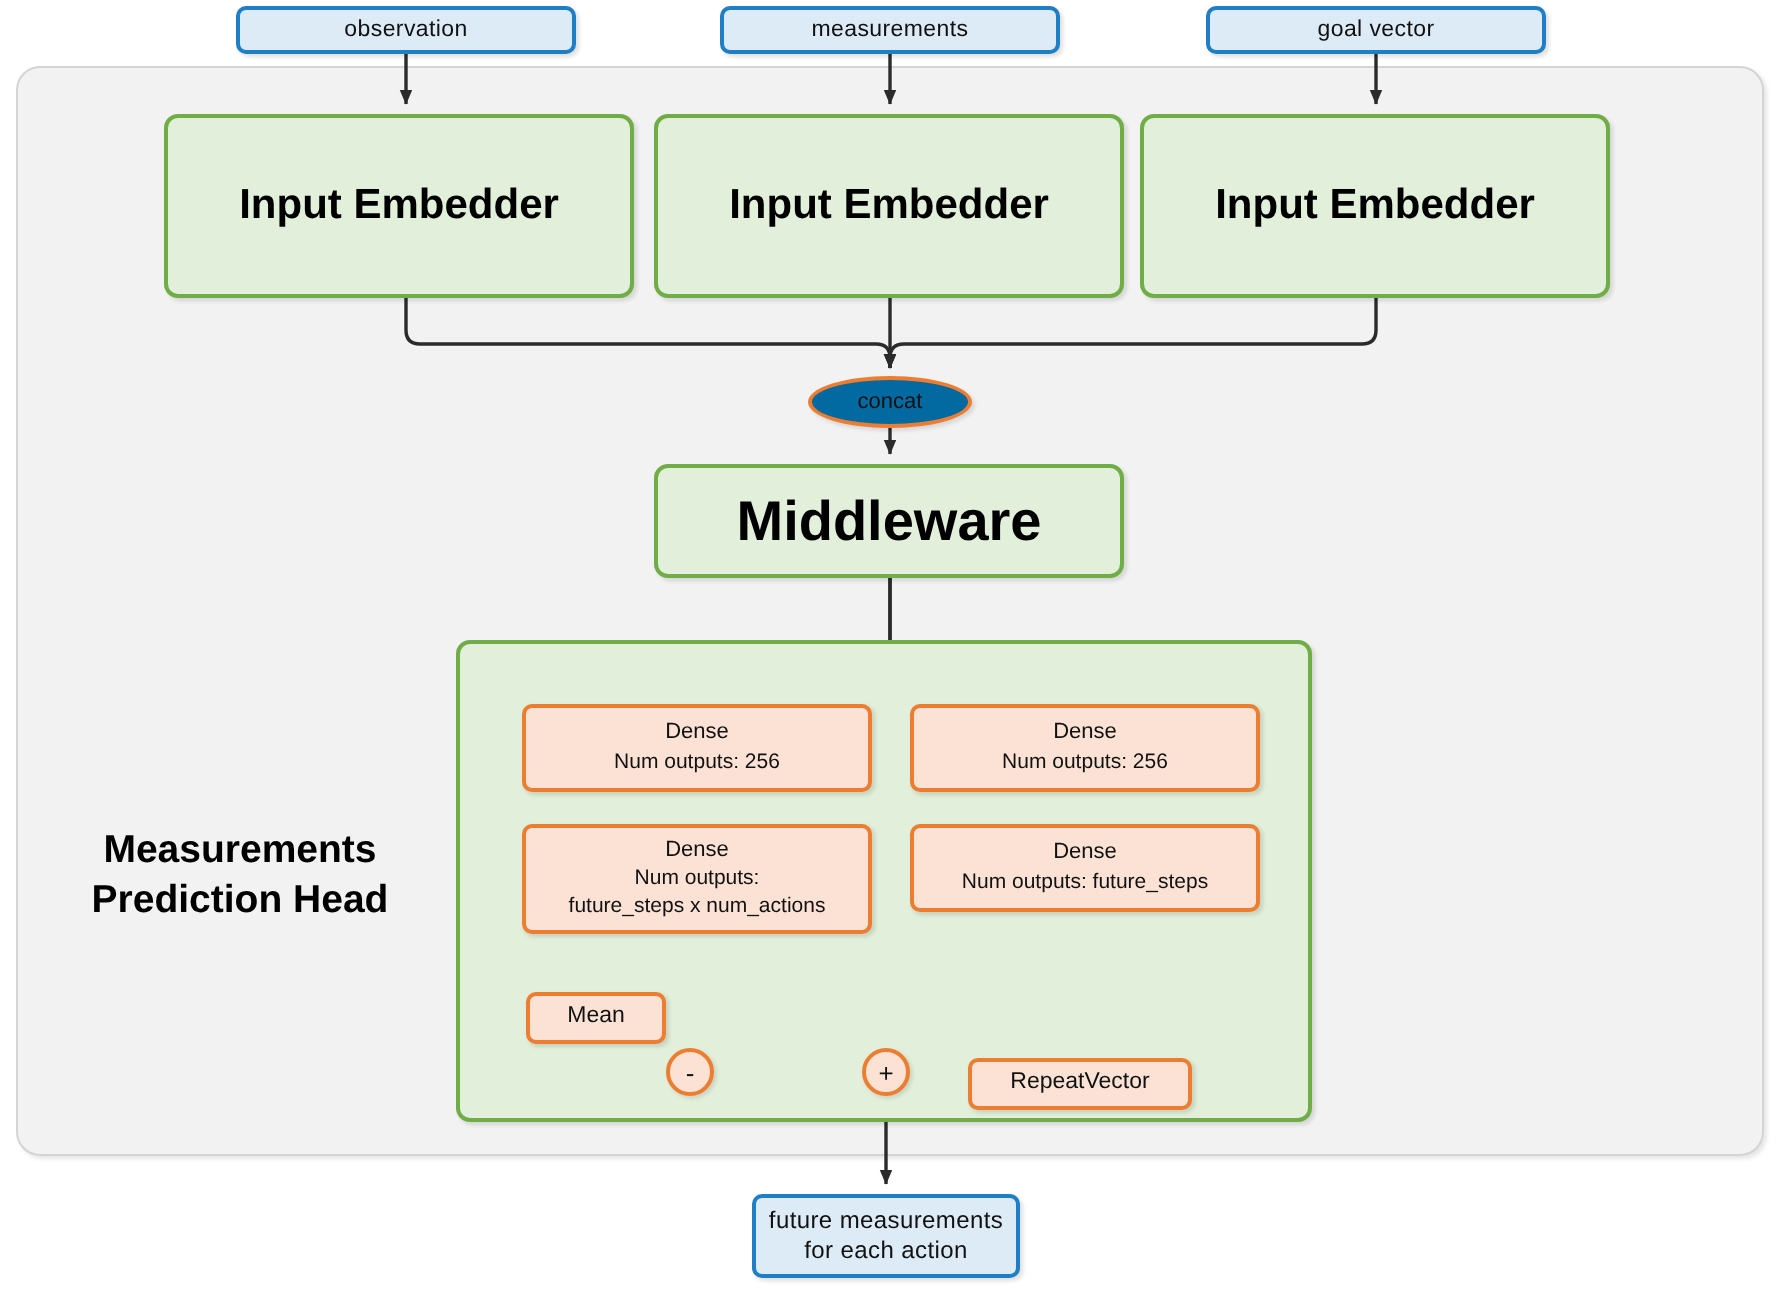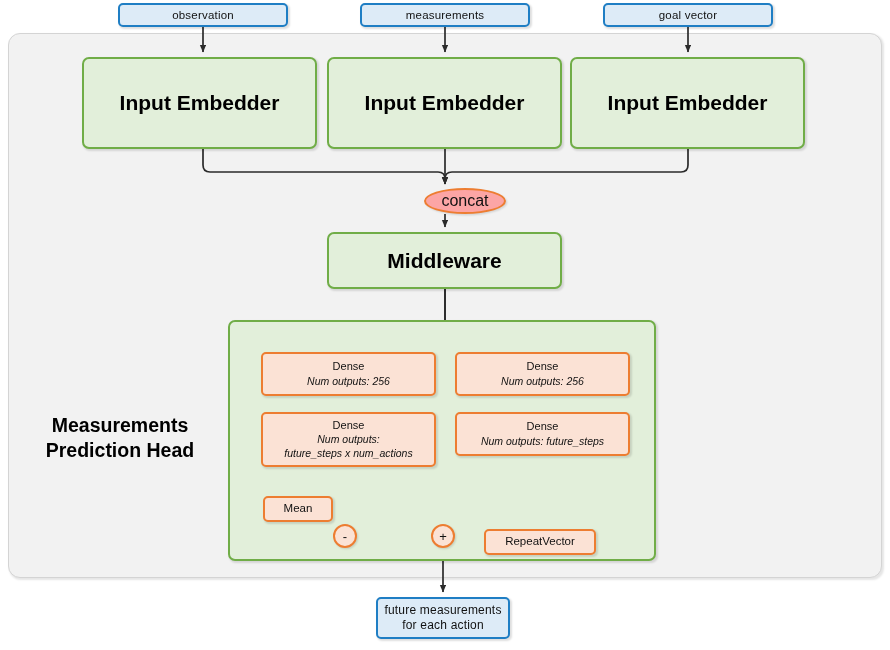--- a/index.html
+++ b/index.html
@@ -24,21 +24,21 @@
   .io-goal{left:603px;top:3px;width:170px;height:24px;}
   .io-output{left:376px;top:597px;width:134px;height:42px;font-size:12px;line-height:15px;}
 
   
   .green{background:#e2efda;border:2.4px solid #70ad47;border-radius:7px;
          box-shadow:1.5px 1.5px 2px rgba(0,0,0,0.12);}
   .emb{font-size:21px;font-weight:bold;color:#000;}
   .emb1{left:82px;top:57px;width:235px;height:92px;}
   .emb2{left:327px;top:57px;width:235px;height:92px;}
   .emb3{left:570px;top:57px;width:235px;height:92px;}
-  .middleware{left:327px;top:232px;width:235px;height:57px;font-size:21px;font-weight:bold;}
+  .middleware{left:327px;top:232px;width:235px;height:57px;font-size:28px;font-weight:bold;}
   .head-box{left:228px;top:320px;width:428px;height:241px;}
 
   .head-label{left:20px;top:408px;width:200px;height:60px;font-size:19.5px;
       font-weight:bold;color:#000;line-height:25px;}
 
   
   .orange{background:#fbe2d5;border:2.2px solid #ed7d31;border-radius:5px;
           font-size:10.5px;color:#111;line-height:13.5px;
           box-shadow:1.3px 1.3px 2px rgba(0,0,0,0.12);}
   .ttl{font-weight:normal;font-size:11px;}
@@ -50,25 +50,25 @@
   .repeat{left:484px;top:489px;width:112px;height:26px;font-size:11.5px;margin-top:40px;}
 
   
   .opnode{background:#fbe2d5;border:2.2px solid #ed7d31;border-radius:50%;
       width:24px;height:24px;font-size:13px;color:#111;line-height:1;
       box-shadow:1.2px 1.2px 2px rgba(0,0,0,0.12);}
   .op-minus{left:333px;top:524px;}
   .op-plus{left:431px;top:524px;}
 
   
-  .concat{left:424px;top:188px;width:82px;height:26px;background:#fca5a5;
-      border:2.4px solid #ed7d31;border-radius:50%/50%;font-size:16px;color:#111;
+  .concat{left:404px;top:188px;width:82px;height:26px;background:#0369a1;
+      border:2.4px solid #ed7d31;border-radius:50%/50%;font-size:11px;color:#111;
       box-shadow:1.4px 1.4px 2px rgba(0,0,0,0.12);}
 
-  .ln{line-height:14px;font-style:italic;}
+  .ln{line-height:14px;}
 </style>
 </head>
 <body>
 
 <div id="stage">
 
   <div class="node panel-outer"></div>
 
   <svg id="wires" viewBox="0 0 890 650">
     <defs>

